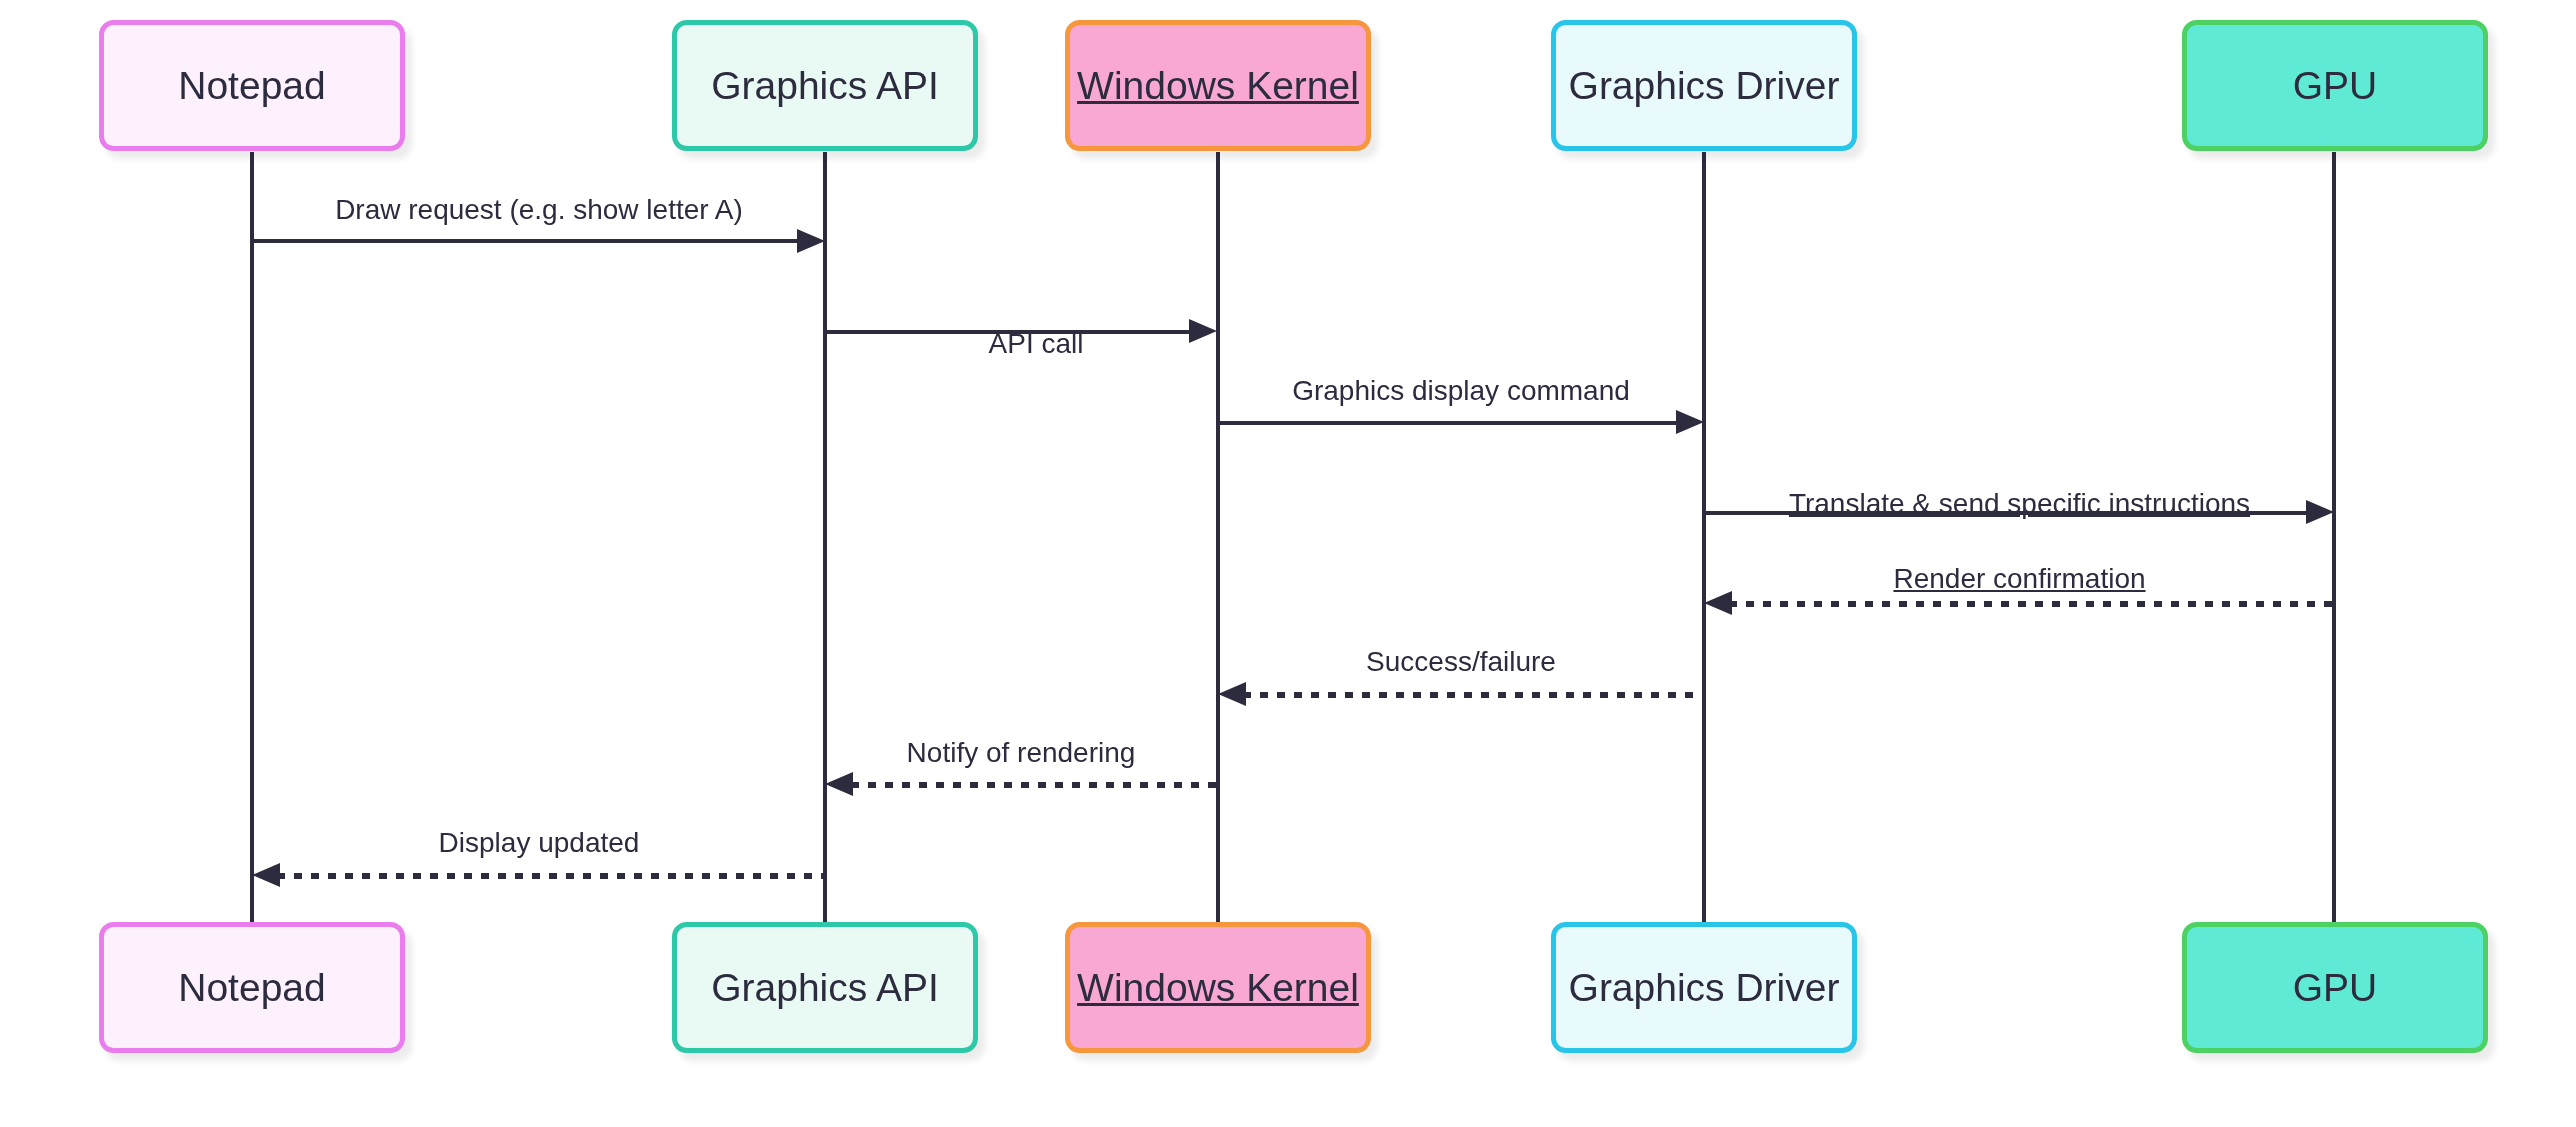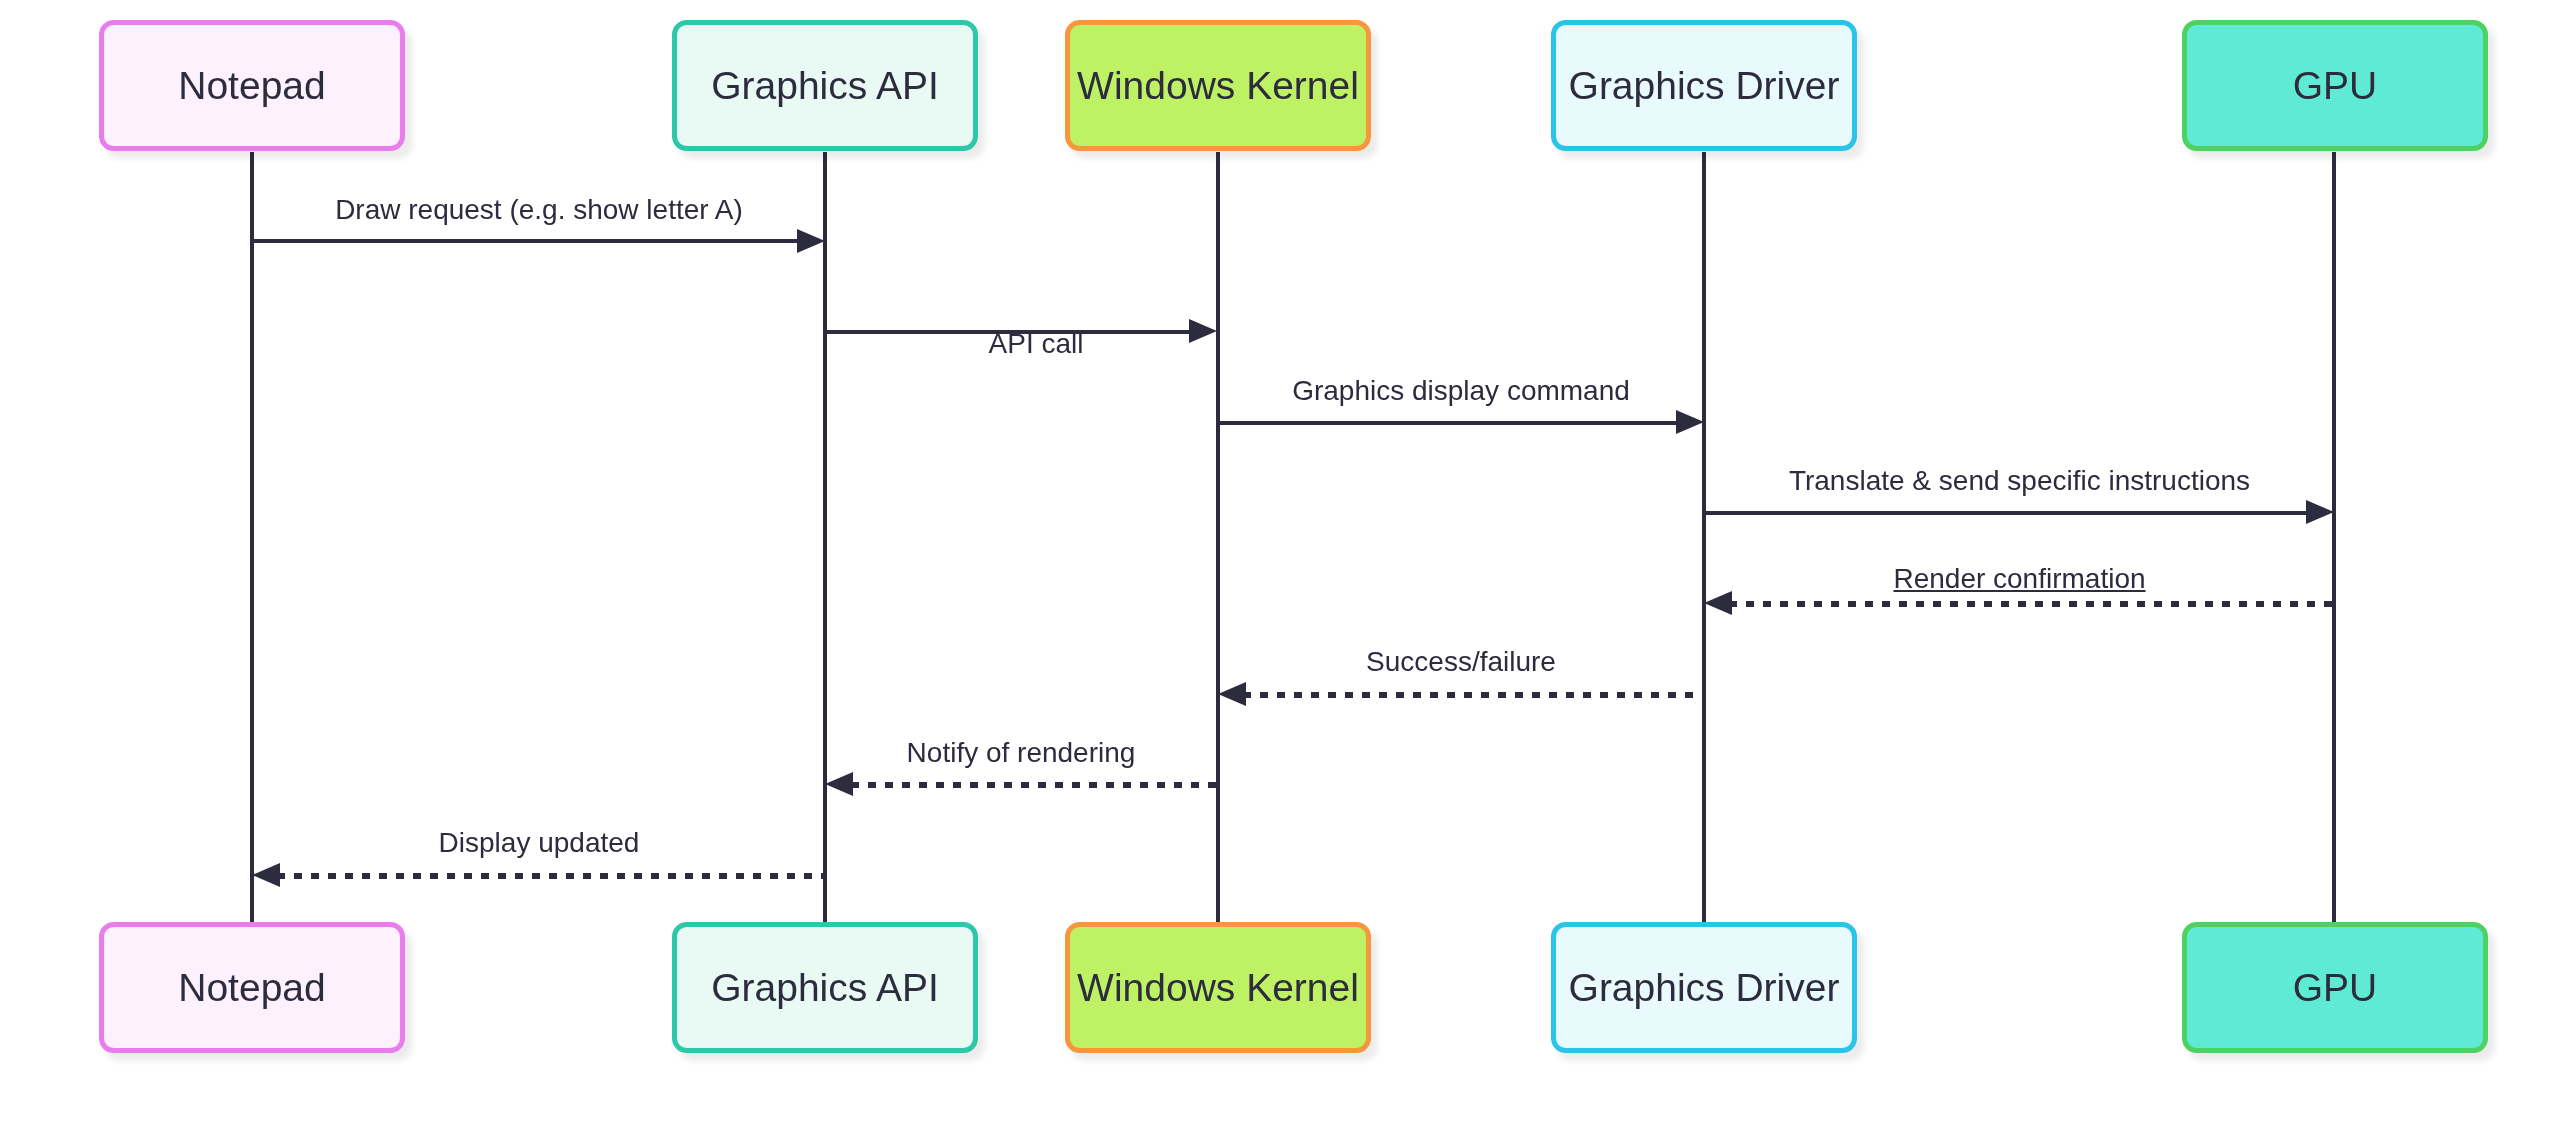--- a/index.html
+++ b/index.html
@@ -30,21 +30,21 @@
     display: flex;
     align-items: center;
     justify-content: center;
     font-size: 39px;
     color: var(--ink);
     box-shadow: 6.7px 8px 6.7px rgba(0,0,0,0.08);
     background: #fff;
   }
   .actor.a-notepad  { background: #fcf1fd; border-color: #e97ded; }
   .actor.a-gapi     { background: #e9faf5; border-color: #2dc8a8; }
-  .actor.a-kernel   { background: #bef264; border-color: #f7973d; }
+  .actor.a-kernel   { background: #f9a8d4; border-color: #f7973d; text-decoration: underline; }
   .actor.a-driver   { background: #e9fafd; border-color: #29c5e8; }
   .actor.a-gpu      { background: #5eead4; border-color: #4dd162; }
 
   .lifeline {
     position: absolute;
     top: 152px;
     width: 4px;
     height: 770px;
     background: var(--ink);
   }
@@ -131,21 +131,21 @@
     <div class="arrowhead right" style="left:1189px;top:319px;"></div>
   </div>
 
   <div>
     <div class="msg-label" style="left:1218px;width:486px;top:374px;">Graphics display command</div>
     <div class="msg-line" style="left:1218px;top:421px;width:462px;"></div>
     <div class="arrowhead right" style="left:1676px;top:410px;"></div>
   </div>
 
   <div>
-    <div class="msg-label" style="left:1704px;width:631px;top:464px;">Translate &amp; send specific instructions</div>
+    <div class="msg-label" style="left:1704px;width:631px;top:487px;text-decoration:underline;">Translate &amp; send specific instructions</div>
     <div class="msg-line" style="left:1704px;top:511px;width:606px;"></div>
     <div class="arrowhead right" style="left:2306px;top:500px;"></div>
   </div>
 
   <div>
     <div class="msg-label" style="left:1704px;width:631px;top:562px;text-decoration:underline;">Render confirmation</div>
     <div class="msg-line dotted" style="left:1729px;top:601px;width:605px;"></div>
     <div class="arrowhead left" style="left:1704px;top:591px;"></div>
   </div>
 

